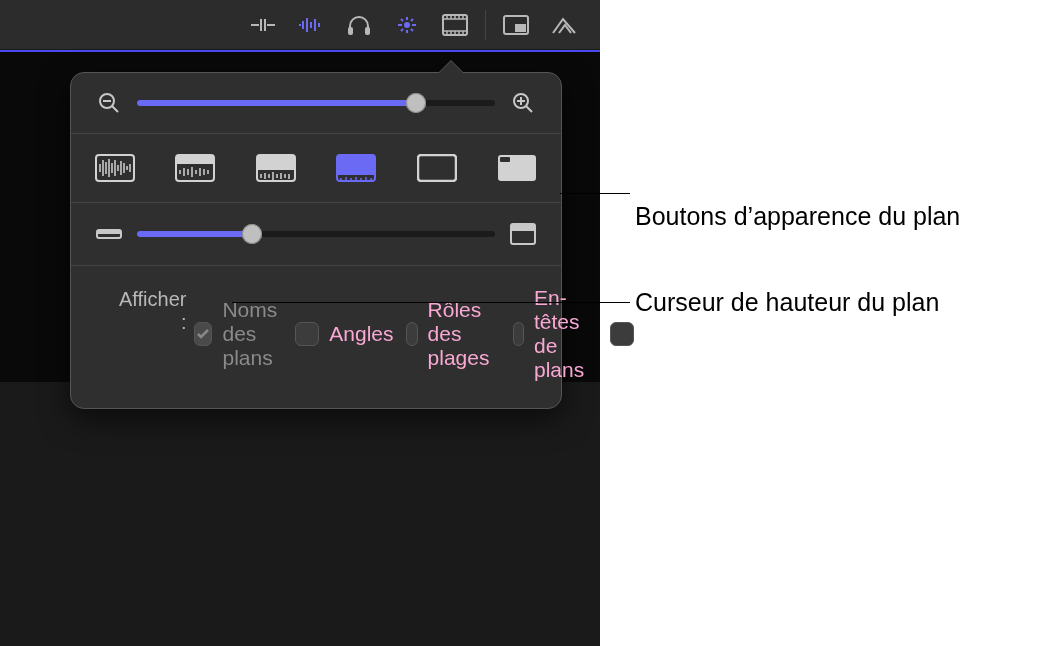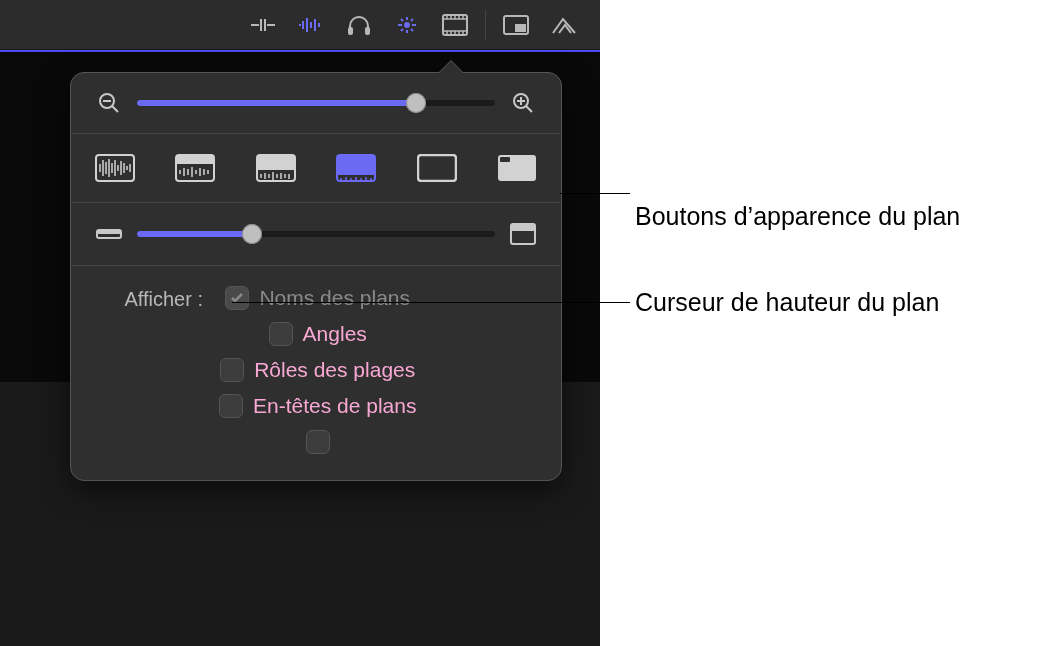--- a/index.html
+++ b/index.html
@@ -176,35 +176,35 @@
   .height-row .endcap {
     width: 28px;
     color: #c8c8c8;
     display: flex;
     justify-content: center;
   }
 
   
   .show-section {
     display: flex;
-    gap: 16px;
+    gap: 8px;
     padding: 20px 24px 26px;
+    margin-left: 24px;
   }
   .show-label {
     width: 108px;
     text-align: right;
     color: #b8b8b8;
     font-size: 20px;
     padding-top: 2px;
   }
   .check-list {
     display: flex;
-    flex-direction: column;
+    flex-direction: row;
     gap: 12px;
-    align-items: center;
   }
   .check-row {
     display: flex;
     align-items: center;
     gap: 10px;
   }
   .checkbox {
     width: 24px; height: 24px;
     border-radius: 6px;
     background: #3c3c3c;

